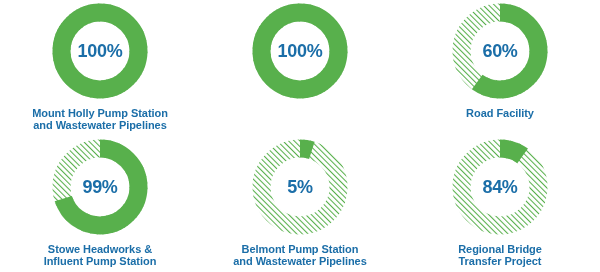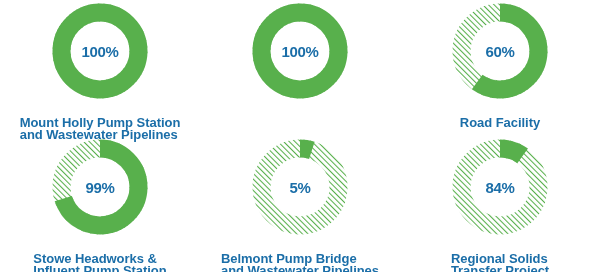--- a/index.html
+++ b/index.html
@@ -48,31 +48,32 @@
   }
   .donut-value {
     position: absolute;
     left: 0;
     top: 0;
     width: 96px;
     height: 96px;
     display: flex;
     align-items: center;
     justify-content: center;
-    font-size: 15px;
+    font-size: 18px;
     font-weight: bold;
     letter-spacing: -0.3px;
     color: #1b6ea8;
     font-family: "Liberation Sans", sans-serif;
     pointer-events: none;
   }
   .donut-label {
-    margin-top: 18px;
+    margin-top: 8px;
+    text-align: center;
     color: #1b6ea8;
-    font-size: 13px;
+    font-size: 11px;
     font-weight: bold;
     line-height: 12px;
     letter-spacing: -0.05px;
     max-width: 170px;
     font-family: "Liberation Sans", sans-serif;
     white-space: pre-line;
   }
 </style>
 </head>
 <body>
@@ -156,36 +157,36 @@
             <pattern id="hatch4" patternUnits="userSpaceOnUse" width="4" height="4" patternTransform="rotate(-45)">
               <rect width="4" height="4" fill="#ffffff"></rect>
               <line x1="0" y1="0" x2="0" y2="4" stroke="#58b04c" stroke-width="2.1"></line>
             </pattern>
           </defs>
           <circle cx="48" cy="48" r="38.5" fill="none" stroke="url(#hatch4)" stroke-width="18"></circle>
           <circle class="arc" cx="48" cy="48" r="38.5" fill="none" stroke="#58b04c" stroke-width="18" stroke-dasharray="12.095131716320704 230.80750261009337" transform="rotate(-90 48 48)"></circle>
         </svg>
         <div class="donut-value">5%</div>
       </div>
-      <div class="donut-label">Belmont Pump Bridge
+      <div class="donut-label">Belmont Pump Station
 and Wastewater Pipelines</div>
     </div>
 
     <div class="cell">
       <div class="donut-wrap">
         <svg class="donut-svg" viewBox="0 0 96 96">
           <defs>
             <pattern id="hatch5" patternUnits="userSpaceOnUse" width="4" height="4" patternTransform="rotate(-45)">
               <rect width="4" height="4" fill="#ffffff"></rect>
               <line x1="0" y1="0" x2="0" y2="4" stroke="#58b04c" stroke-width="2.1"></line>
             </pattern>
           </defs>
           <circle cx="48" cy="48" r="38.5" fill="none" stroke="url(#hatch5)" stroke-width="18"></circle>
           <circle class="arc" cx="48" cy="48" r="38.5" fill="none" stroke="#58b04c" stroke-width="18" stroke-dasharray="24.19026343264141 218.71237089377266" transform="rotate(-90 48 48)"></circle>
         </svg>
         <div class="donut-value">84%</div>
       </div>
-      <div class="donut-label">Regional Solids
+      <div class="donut-label">Regional Bridge
 Transfer Project</div>
     </div>
 
   </div>
 </div>
 
 </body></html>

